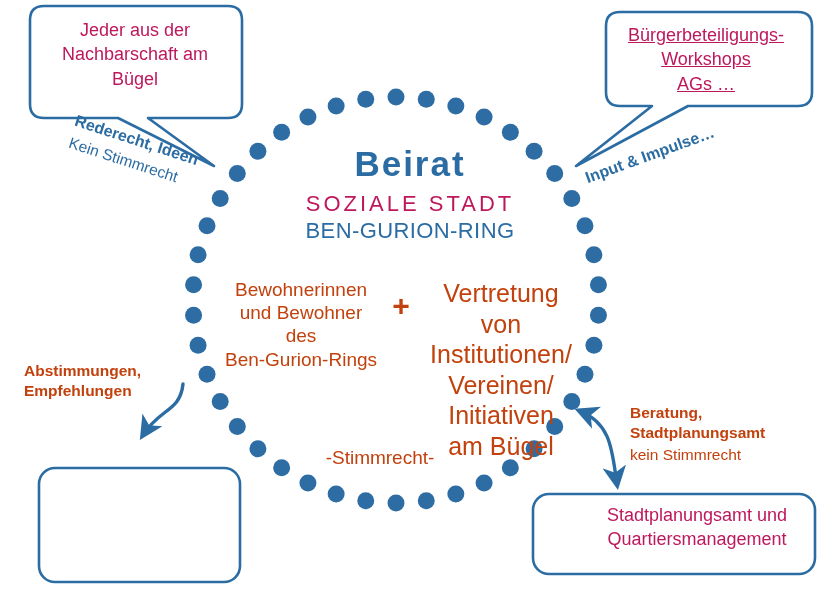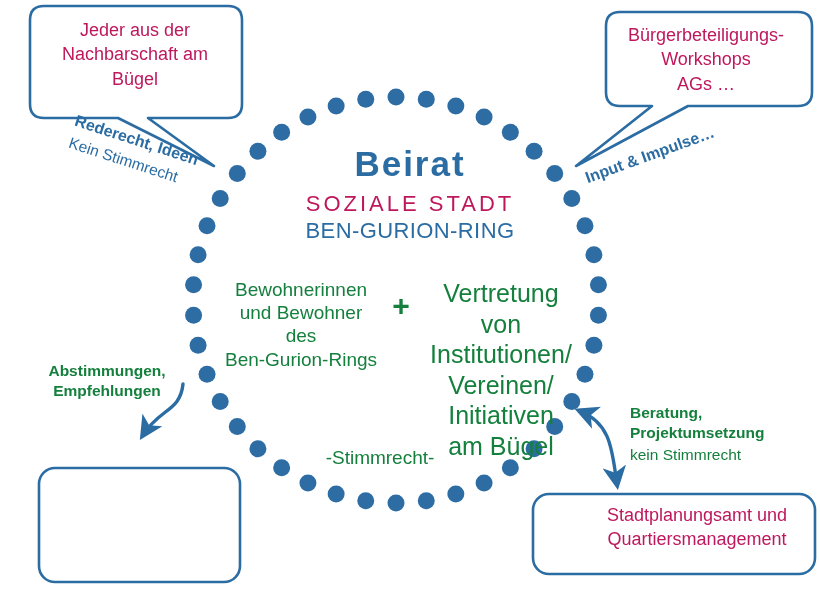--- a/index.html
+++ b/index.html
@@ -23,21 +23,21 @@
   }
   svg.layer {
     position: absolute;
     left: 0;
     top: 0;
     width: 820px;
     height: 600px;
   }
   .txt {
     position: absolute;
-    color: #15803d;
+    color: #c2410c;
     line-height: 1.22;
     white-space: pre;
   }
   .center-text { text-align: center; margin-top: 16px; }
 
   
   #title-beirat {
     left: 0; top: 127px; width: 820px;
     text-align: center;
     font-size: 35px;
@@ -86,21 +86,21 @@
   
   .boxtext {
     position: absolute;
     text-align: center;
     font-size: 18px;
     line-height: 1.35;
     color: #be185d;
     white-space: pre;
   }
   #bubble-tl-text { left: 30px; top: 18px; width: 210px; }
-  #bubble-tr-text { left: 606px; top: 23px; width: 200px; }
+  #bubble-tr-text { left: 606px; top: 23px; width: 200px; text-decoration: underline; }
   #box-bl-text    { left: 40px; top: 476px; width: 198px; }
   #box-br-text    { left: 535px; top: 503px; width: 324px; }
 
   
   .rot-label { position: absolute; white-space: pre; color: #2b6ca3; }
   #label-rederecht {
     left: 78px; top: 112px;
     transform: rotate(18deg);
     transform-origin: left top;
     font-size: 16px;
@@ -117,22 +117,22 @@
   #label-input-impulse {
     left: 583px; top: 170px;
     transform: rotate(-20deg);
     transform-origin: left top;
     font-size: 16px;
     font-weight: bold;
   }
 
   
   #label-abstimmungen {
-    left: 32px; top: 361px; width: 150px;
-    text-align: center;
+    left: 24px; top: 361px; width: 150px;
+    text-align: left;
     font-size: 15.5px;
     font-weight: bold;
     line-height: 1.3;
   }
   #label-beratung {
     left: 630px; top: 403px; width: 190px;
     text-align: left;
     font-size: 15.5px;
     font-weight: bold;
     line-height: 1.32;
@@ -245,16 +245,16 @@
   <div class="boxtext" id="box-br-text">Stadtplanungsamt und
 Quartiersmanagement</div>
 
   <div class="rot-label" id="label-rederecht">Rederecht, Ideen</div>
   <div class="rot-label" id="label-kein-stimmrecht">Kein Stimmrecht</div>
   <div class="rot-label" id="label-input-impulse">Input &amp; Impulse…</div>
 
   <div class="txt" id="label-abstimmungen">Abstimmungen,
 Empfehlungen</div>
   <div class="txt" id="label-beratung">Beratung,
-Projektumsetzung</div>
+Stadtplanungsamt</div>
   <div class="txt" id="label-kein-stimmrecht-2">kein Stimmrecht</div>
 
 </div>
 
 </body></html>

